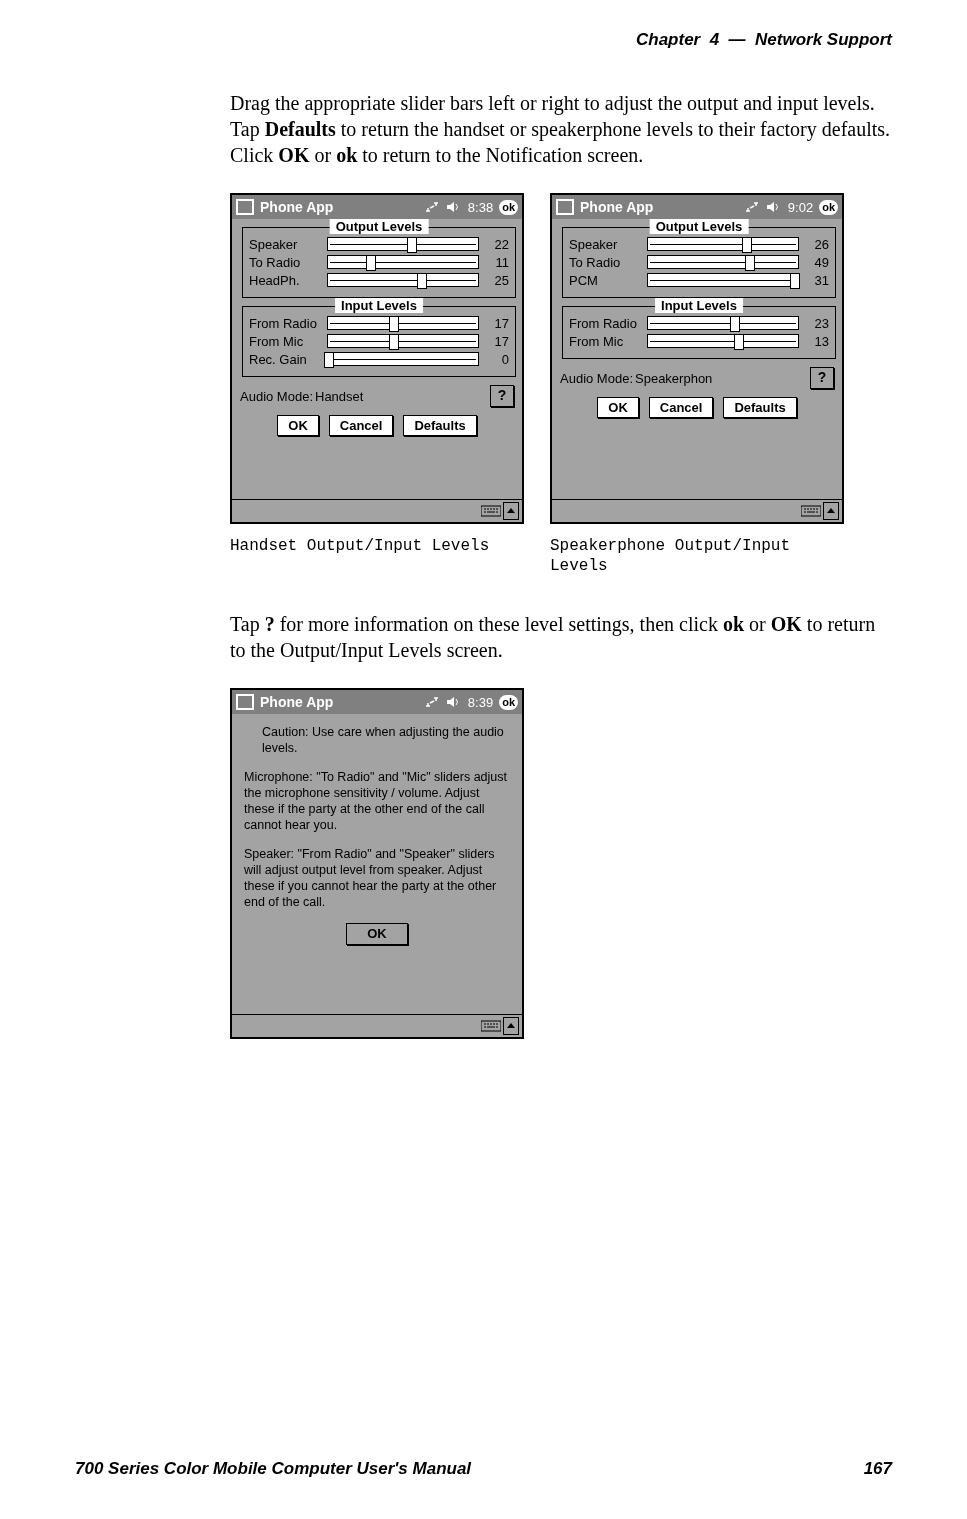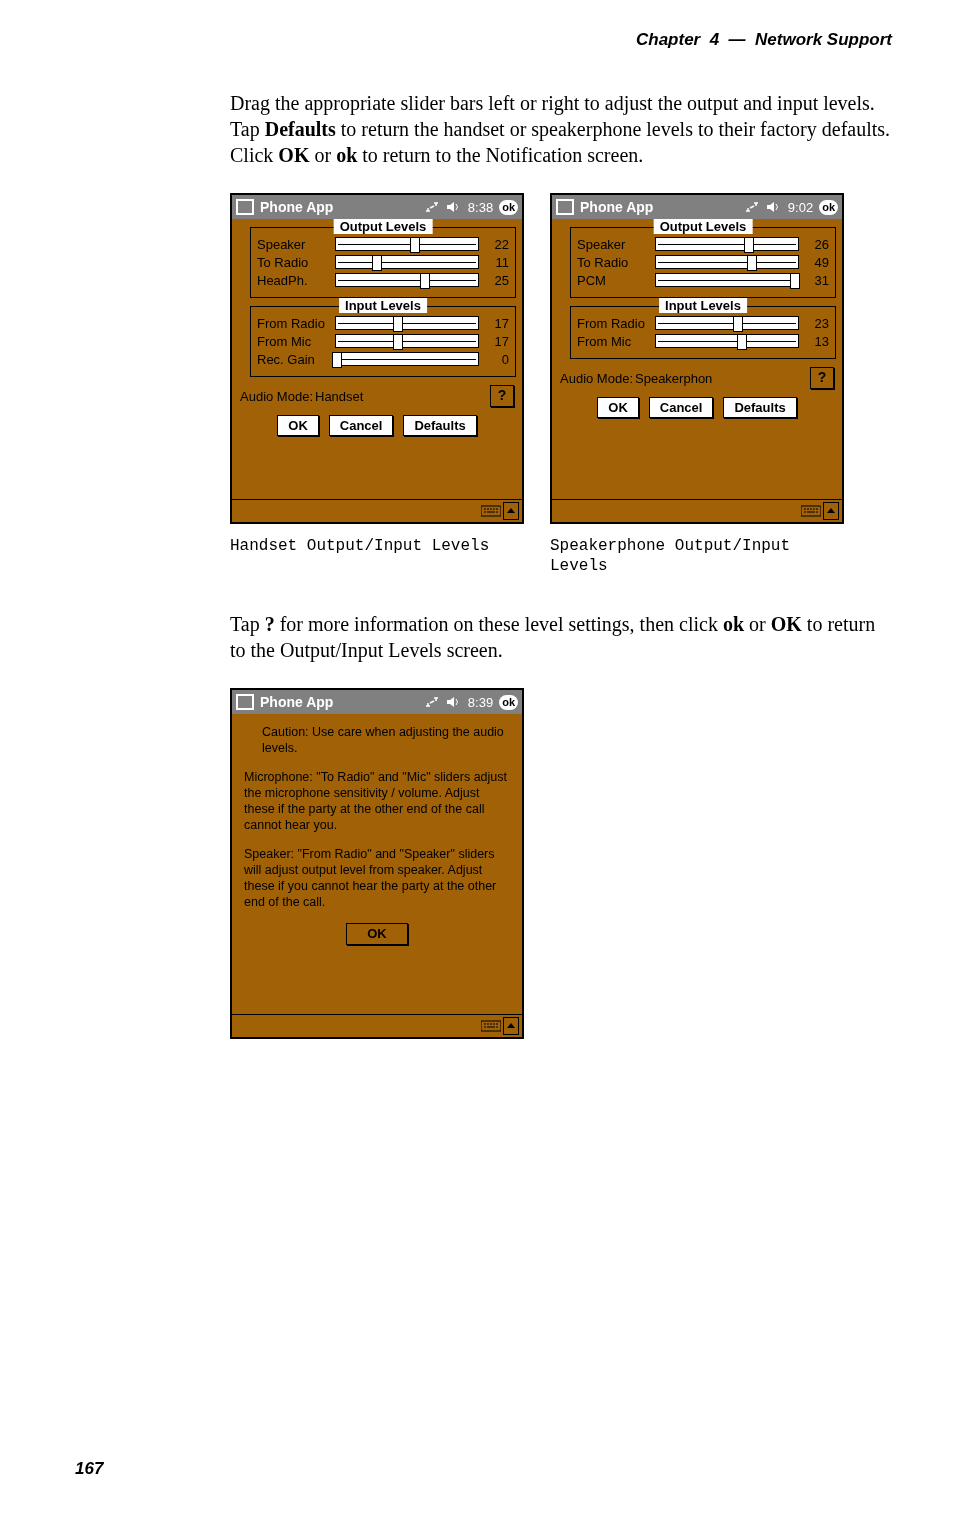--- a/index.html
+++ b/index.html
@@ -46,21 +46,21 @@
   .shot-caption {
     font-family: Liberation Mono, monospace;
     font-size: 16px;
     margin-top: 12px;
     line-height: 1.25;
   }
   
   .ppc {
     width: 290px;
     border: 2px solid #000;
-    background: #a16207;
+    background: #a3a3a3;
     font-family: Tahoma, Arial, sans-serif;
     font-size: 12px;
   }
   .ppc-title {
     background: linear-gradient(#808080,#808080);
     color: #fff;
     height: 24px;
     display: flex;
     align-items: center;
     gap: 6px;
@@ -86,21 +86,21 @@
     font-size:11px; font-weight:bold; padding:0 3px; height:15px; line-height:15px;
     display:inline-block;
   }
   .ppc-body {
     padding: 4px 6px 6px 6px;
     min-height: 280px;
     box-sizing: border-box;
   }
   .fieldset {
     border: 1px solid #000;
-    margin: 4px 0 8px 12px;
+    margin: 4px 0 8px 4px;
     padding: 6px 6px 6px 6px;
     position: relative;
   }
   .fieldset .legend {
     position: absolute;
     top: -9px;
     left: 50%;
     transform: translateX(-50%);
     background: #fff;
     padding: 0 6px;
@@ -457,15 +457,16 @@
                 <path d="M3 5h2M6 5h2M9 5h2M12 5h2M15 5h2M3 8h2M6 8h8M15 8h2" stroke="#000"></path>
               </svg>
           </span>
           <span class="arrow-up"></span>
         </div>
       </div>
     </div>
   </div>
 
   <div class="footer">
+    <span>700 Series Color Mobile Computer User's Manual</span>
     <span>167</span>
   </div>
 </div>
 
 </body></html>

